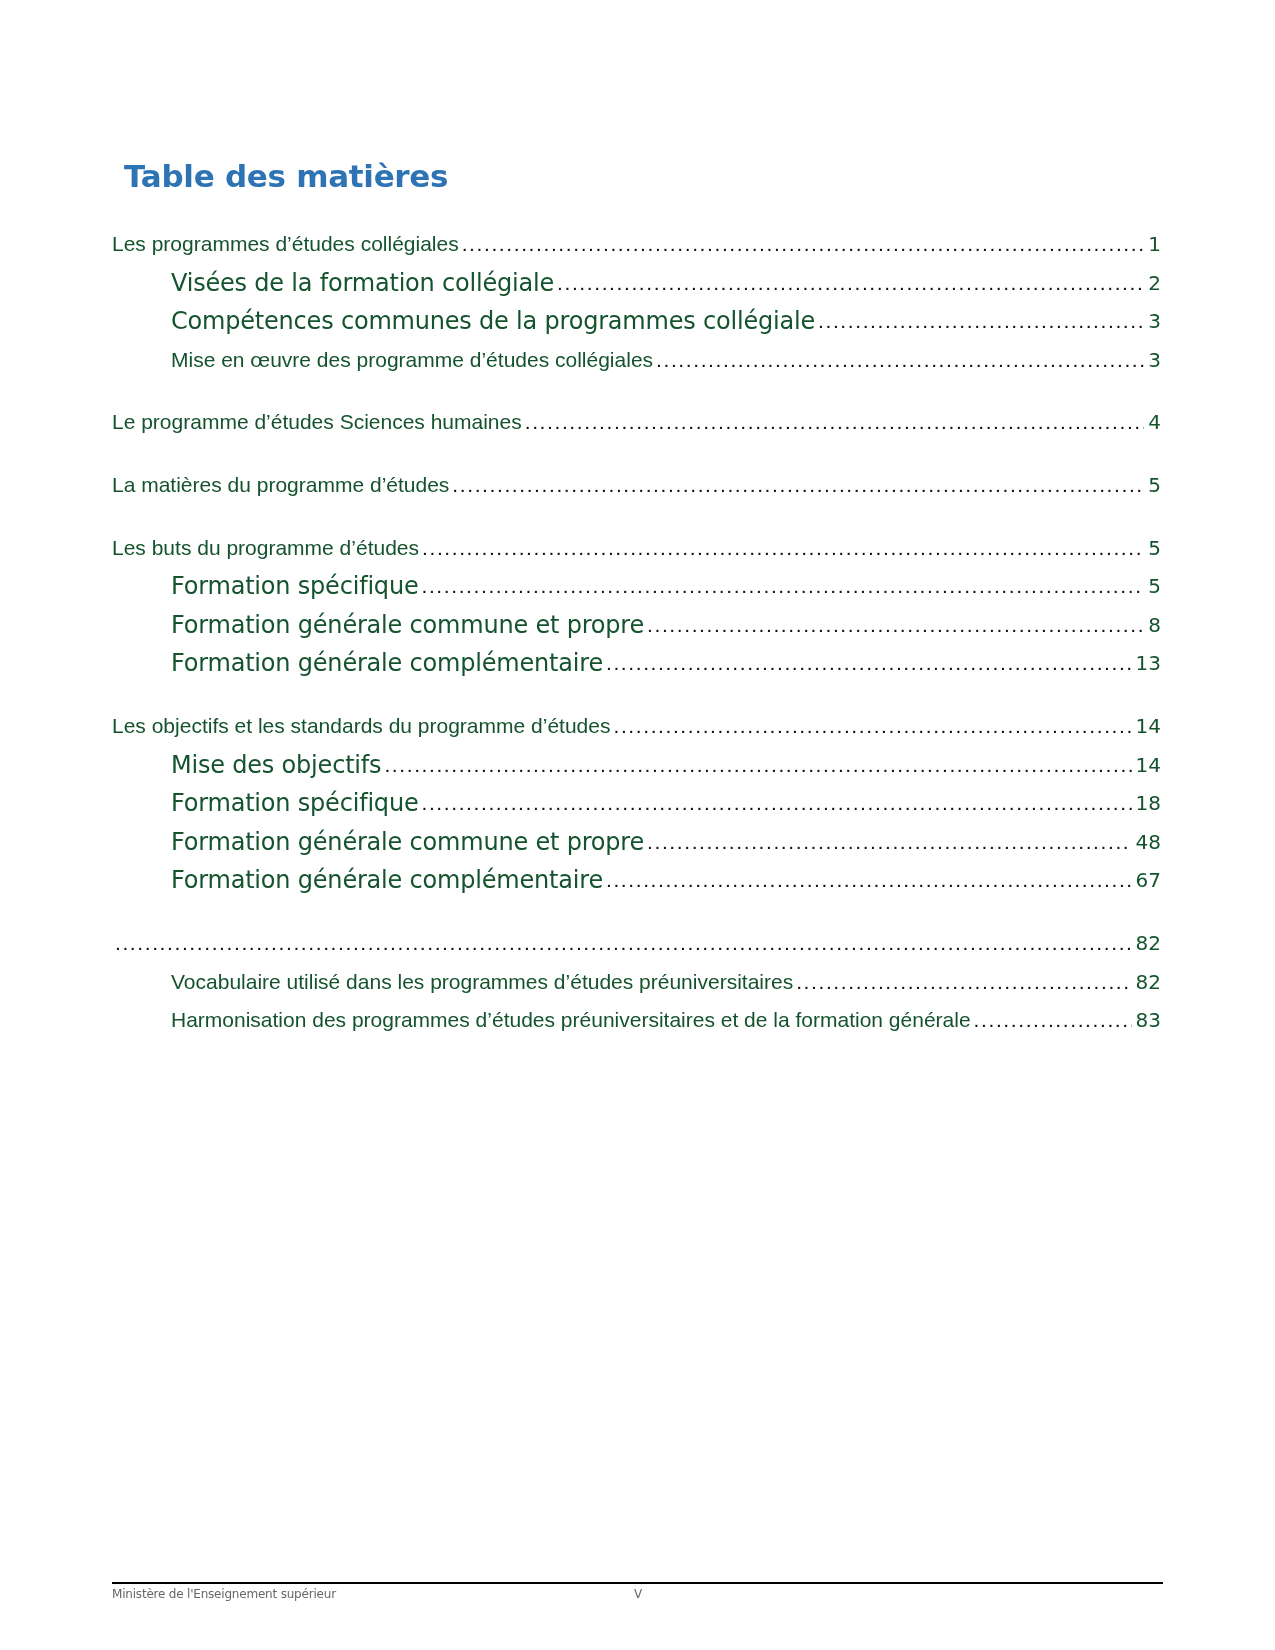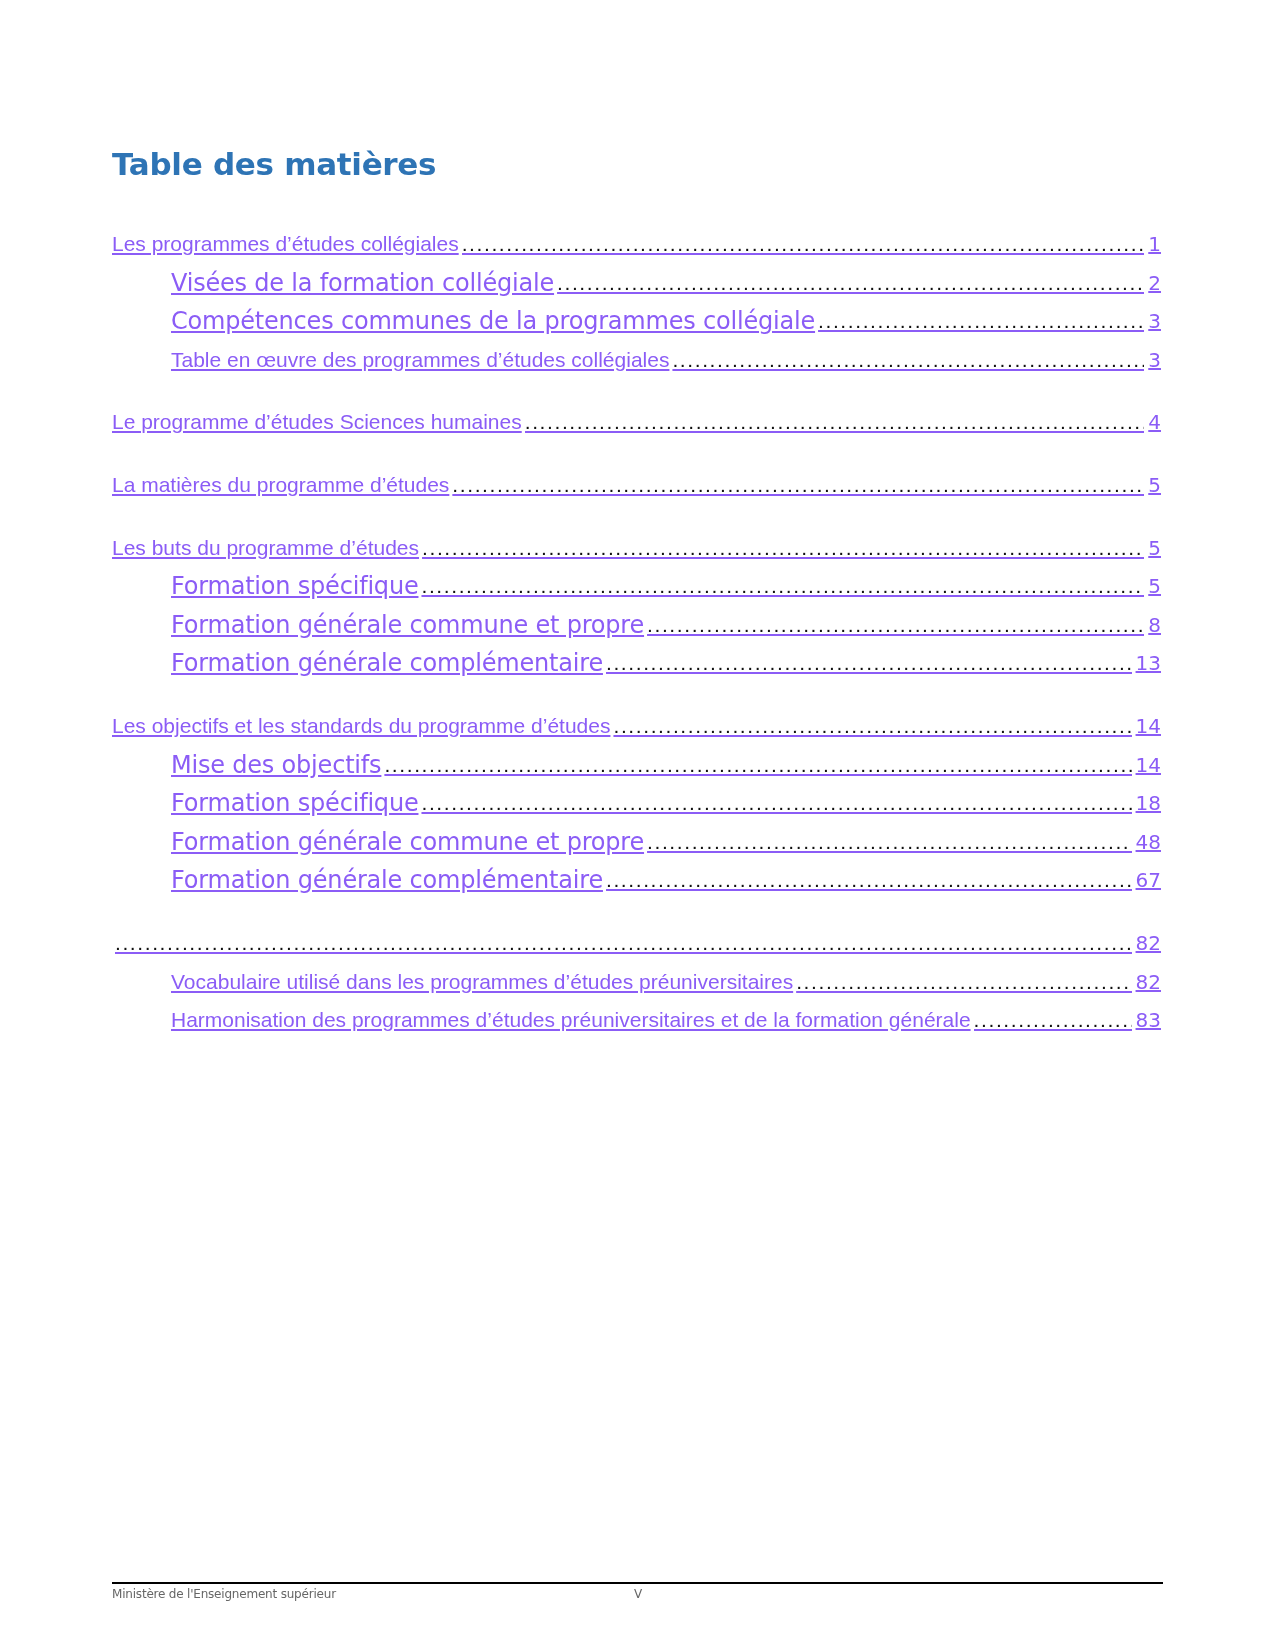--- a/index.html
+++ b/index.html
@@ -1,27 +1,27 @@
 <!DOCTYPE html>
 <html><head>
   <meta charset="utf-8">
   <style>
     html, body { margin: 0; padding: 0; background: #ffffff; }
     body { width: 1275px; height: 1650px; position: relative; overflow: hidden; }
     .page { position: absolute; left: 0; top: 0; width: 1275px; height: 1650px; background: #fff; }
     .toc-title {
       position: absolute; left: 112px; top: 146px;
       font-family: "DejaVu Sans", sans-serif; font-weight: bold;
-      font-size: 31px; color: #2e74b5; margin: 0; letter-spacing: -0.3px;
+      font-size: 31px; color: #2e74b5; margin: 12px; letter-spacing: -0.3px;
     }
     .toc { position: absolute; left: 112px; top: 225px; width: 1049px; }
     .group { margin-bottom: 24px; }
     .row {
       display: flex; align-items: flex-start; height: 38.6px; line-height: 38.6px;
-      font-size: 21px; color: #8b5cf6; text-decoration: underline;
+      font-size: 21px; color: #14532d;
     }
     .row.lvl2 { padding-left: 59px; }
     .row .label { white-space: nowrap; flex: 0 0 auto; }
     .row .leader {
       flex: 1 1 auto; overflow: hidden; white-space: nowrap; margin: 0 4px 0 3px;
       color: #111; font-family: "Liberation Sans", sans-serif; letter-spacing: 1.6px;
     }
     .row .leader::after {
       content: "........................................................................................................................................................................................................................................................................";
     }
@@ -53,21 +53,21 @@
           <span class="label f-narrow">Visées de la formation collégiale</span>
           <span class="leader"></span>
           <span class="page-num">2</span>
         </div>
         <div class="row lvl2">
           <span class="label f-narrow">Compétences communes de la programmes collégiale</span>
           <span class="leader"></span>
           <span class="page-num">3</span>
         </div>
         <div class="row lvl2">
-          <span class="label f-sans">Table en œuvre des programmes d’études collégiales</span>
+          <span class="label f-sans">Mise en œuvre des programme d’études collégiales</span>
           <span class="leader"></span>
           <span class="page-num">3</span>
         </div>
       </div>
       <div class="group">
         <div class="row lvl1">
           <span class="label f-sans">Le programme d’études Sciences humaines</span>
           <span class="leader"></span>
           <span class="page-num">4</span>
         </div>

